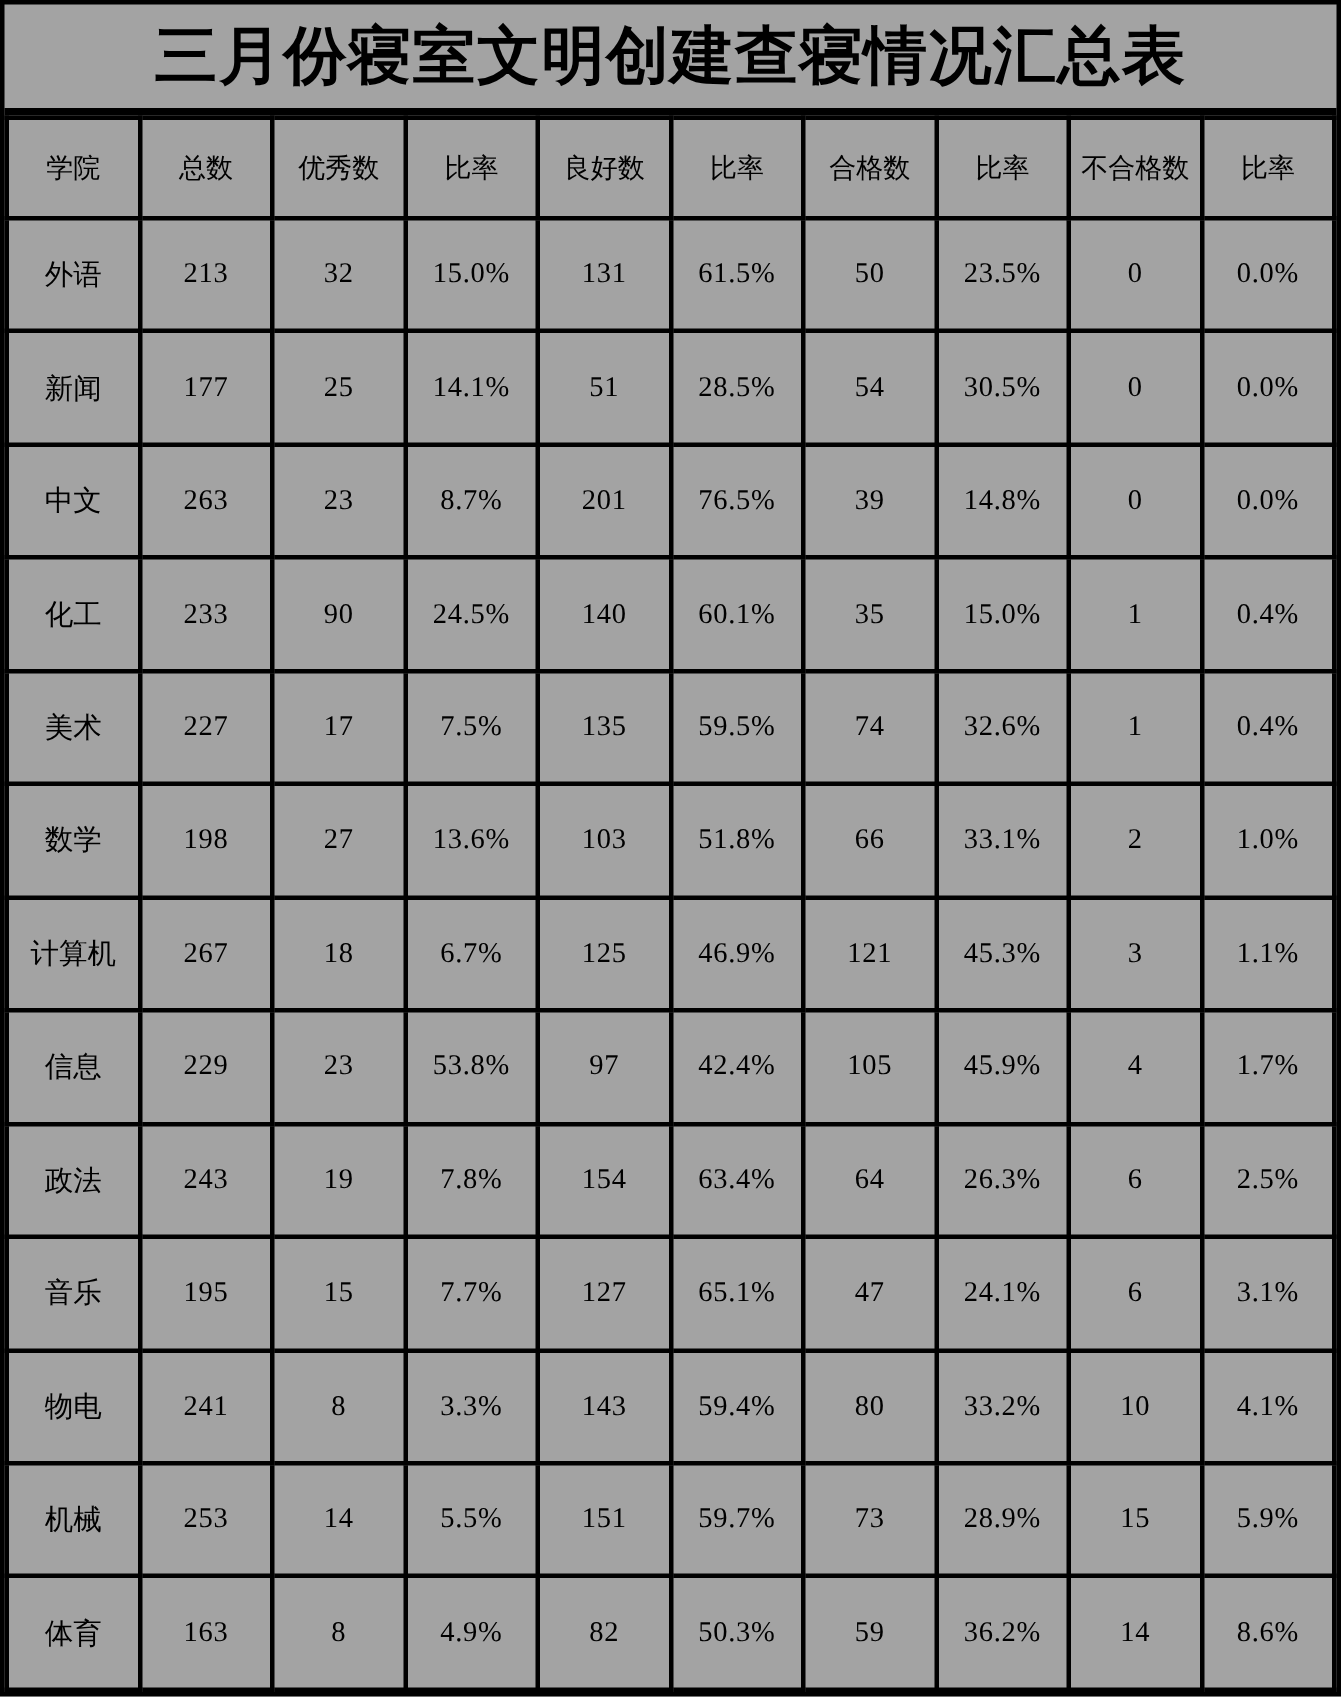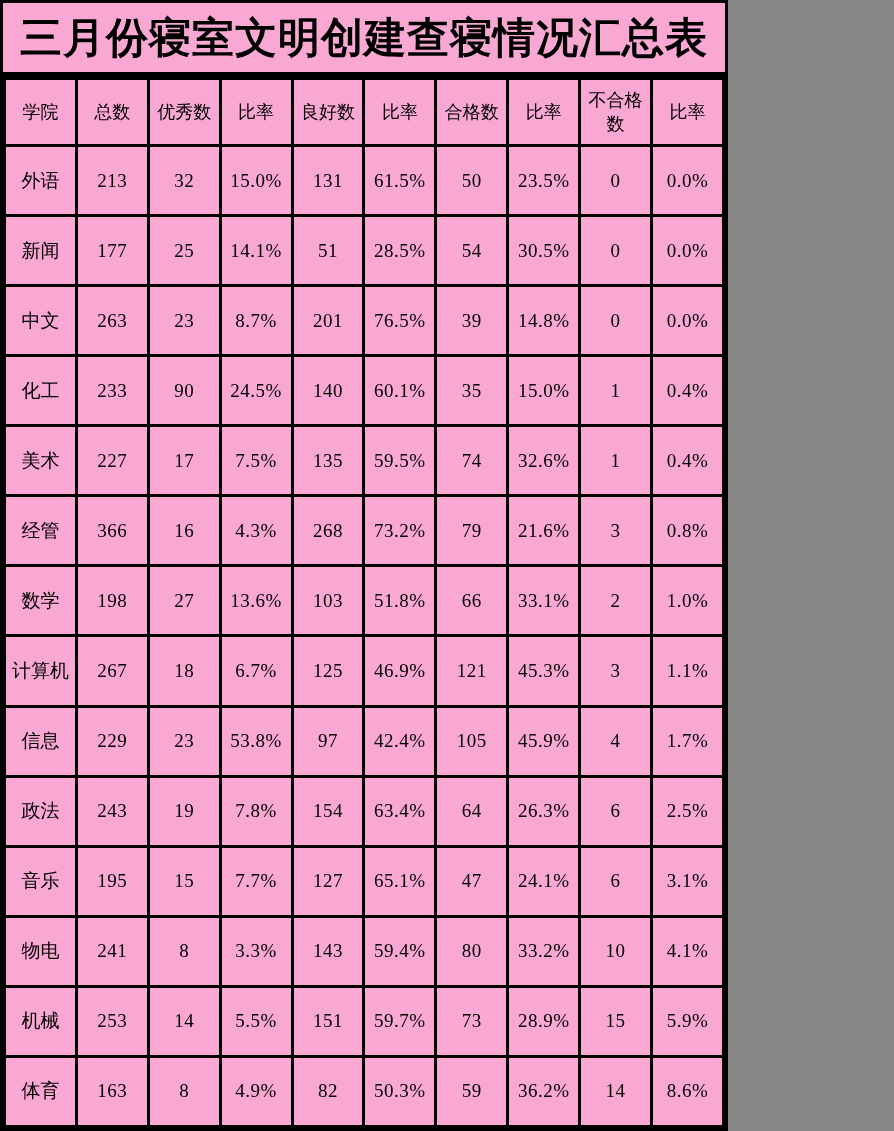--- a/index.html
+++ b/index.html
@@ -2,24 +2,24 @@
 <html><head>
 <meta charset="utf-8">
 <style>
   html, body {
     margin: 0;
     padding: 0;
     background: #868686;
     font-family: "Liberation Serif", "DejaVu Serif", serif;
   }
   .doc {
-    width: 728px;
+    width: 894px;
     height: 1131px;
     box-sizing: border-box;
-    background: #f9a8d4;
+    background: #a3a3a3;
     border: 3px solid #000;
     display: flex;
     flex-direction: column;
     color: #000;
   }
   .title-band {
     height: 69px;
     flex: 0 0 69px;
     border-bottom: 5px solid #000;
     display: flex;
@@ -143,32 +143,20 @@
             <td class="num-cell">17</td>
             <td class="rate-cell">7.5%</td>
             <td class="num-cell">135</td>
             <td class="rate-cell">59.5%</td>
             <td class="num-cell">74</td>
             <td class="rate-cell">32.6%</td>
             <td class="num-cell">1</td>
             <td class="rate-cell">0.4%</td>
           </tr>
           <tr>
-            <td class="college-cell">经管</td>
-            <td class="num-cell">366</td>
-            <td class="num-cell">16</td>
-            <td class="rate-cell">4.3%</td>
-            <td class="num-cell">268</td>
-            <td class="rate-cell">73.2%</td>
-            <td class="num-cell">79</td>
-            <td class="rate-cell">21.6%</td>
-            <td class="num-cell">3</td>
-            <td class="rate-cell">0.8%</td>
-          </tr>
-          <tr>
             <td class="college-cell">数学</td>
             <td class="num-cell">198</td>
             <td class="num-cell">27</td>
             <td class="rate-cell">13.6%</td>
             <td class="num-cell">103</td>
             <td class="rate-cell">51.8%</td>
             <td class="num-cell">66</td>
             <td class="rate-cell">33.1%</td>
             <td class="num-cell">2</td>
             <td class="rate-cell">1.0%</td>

